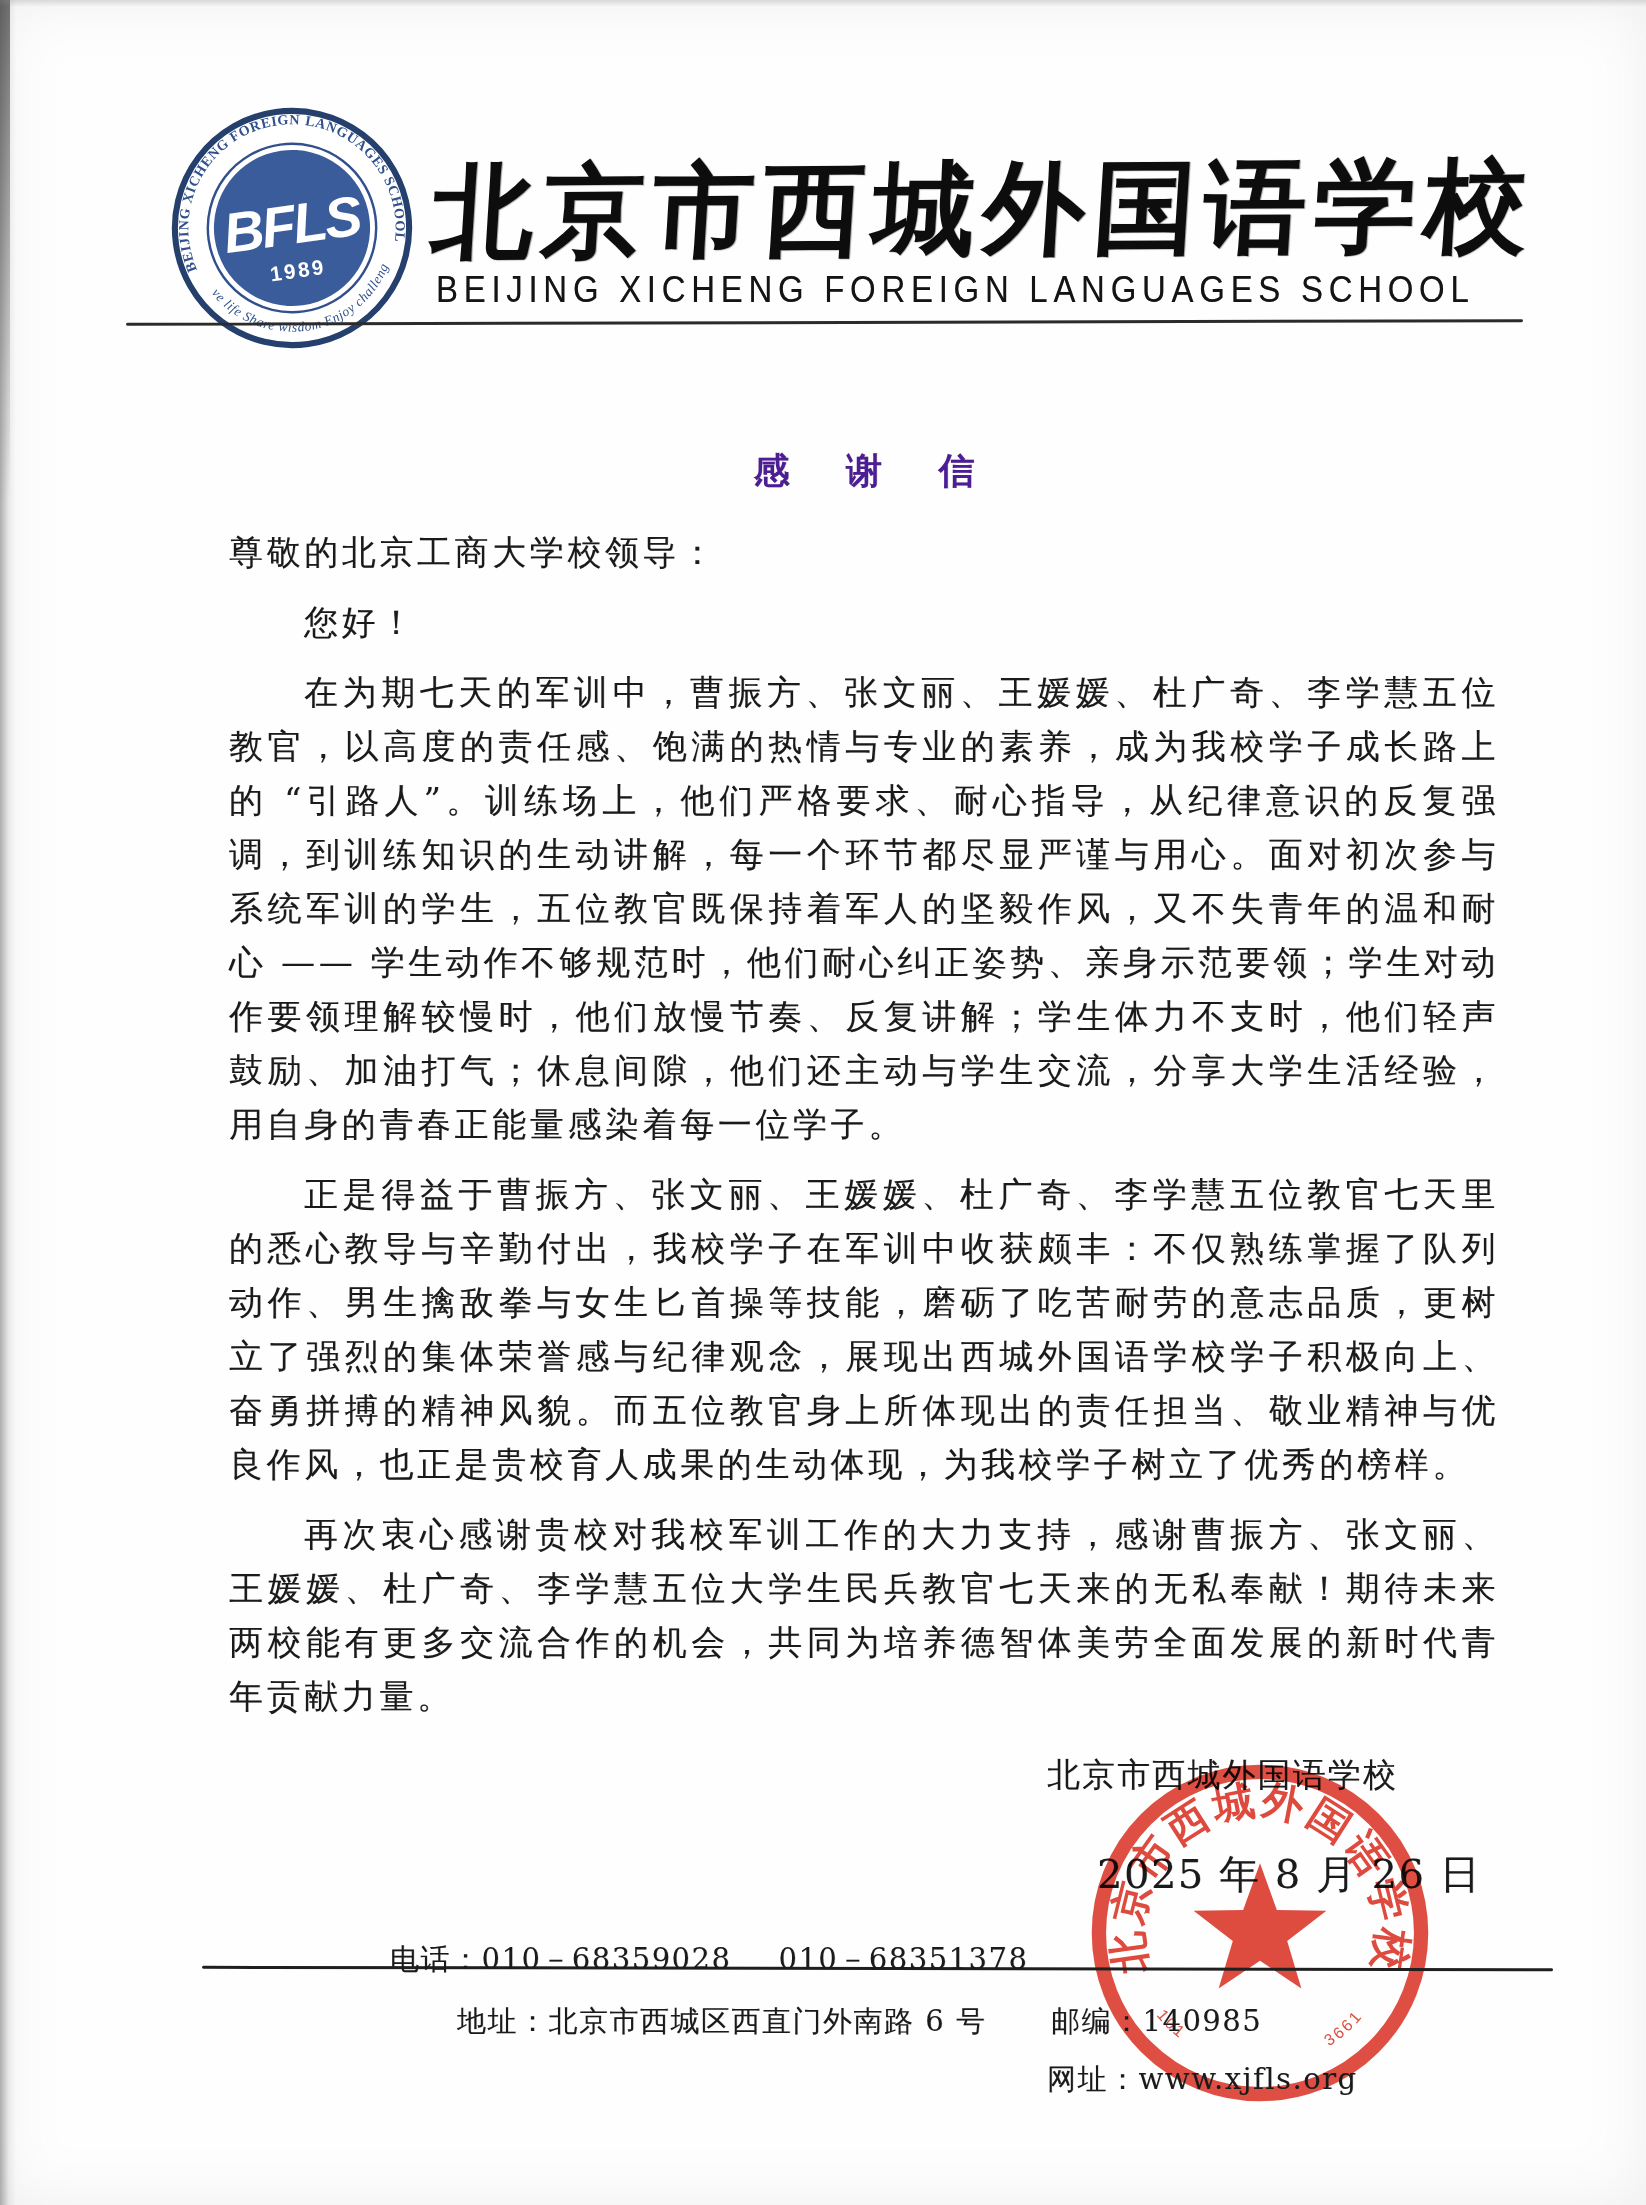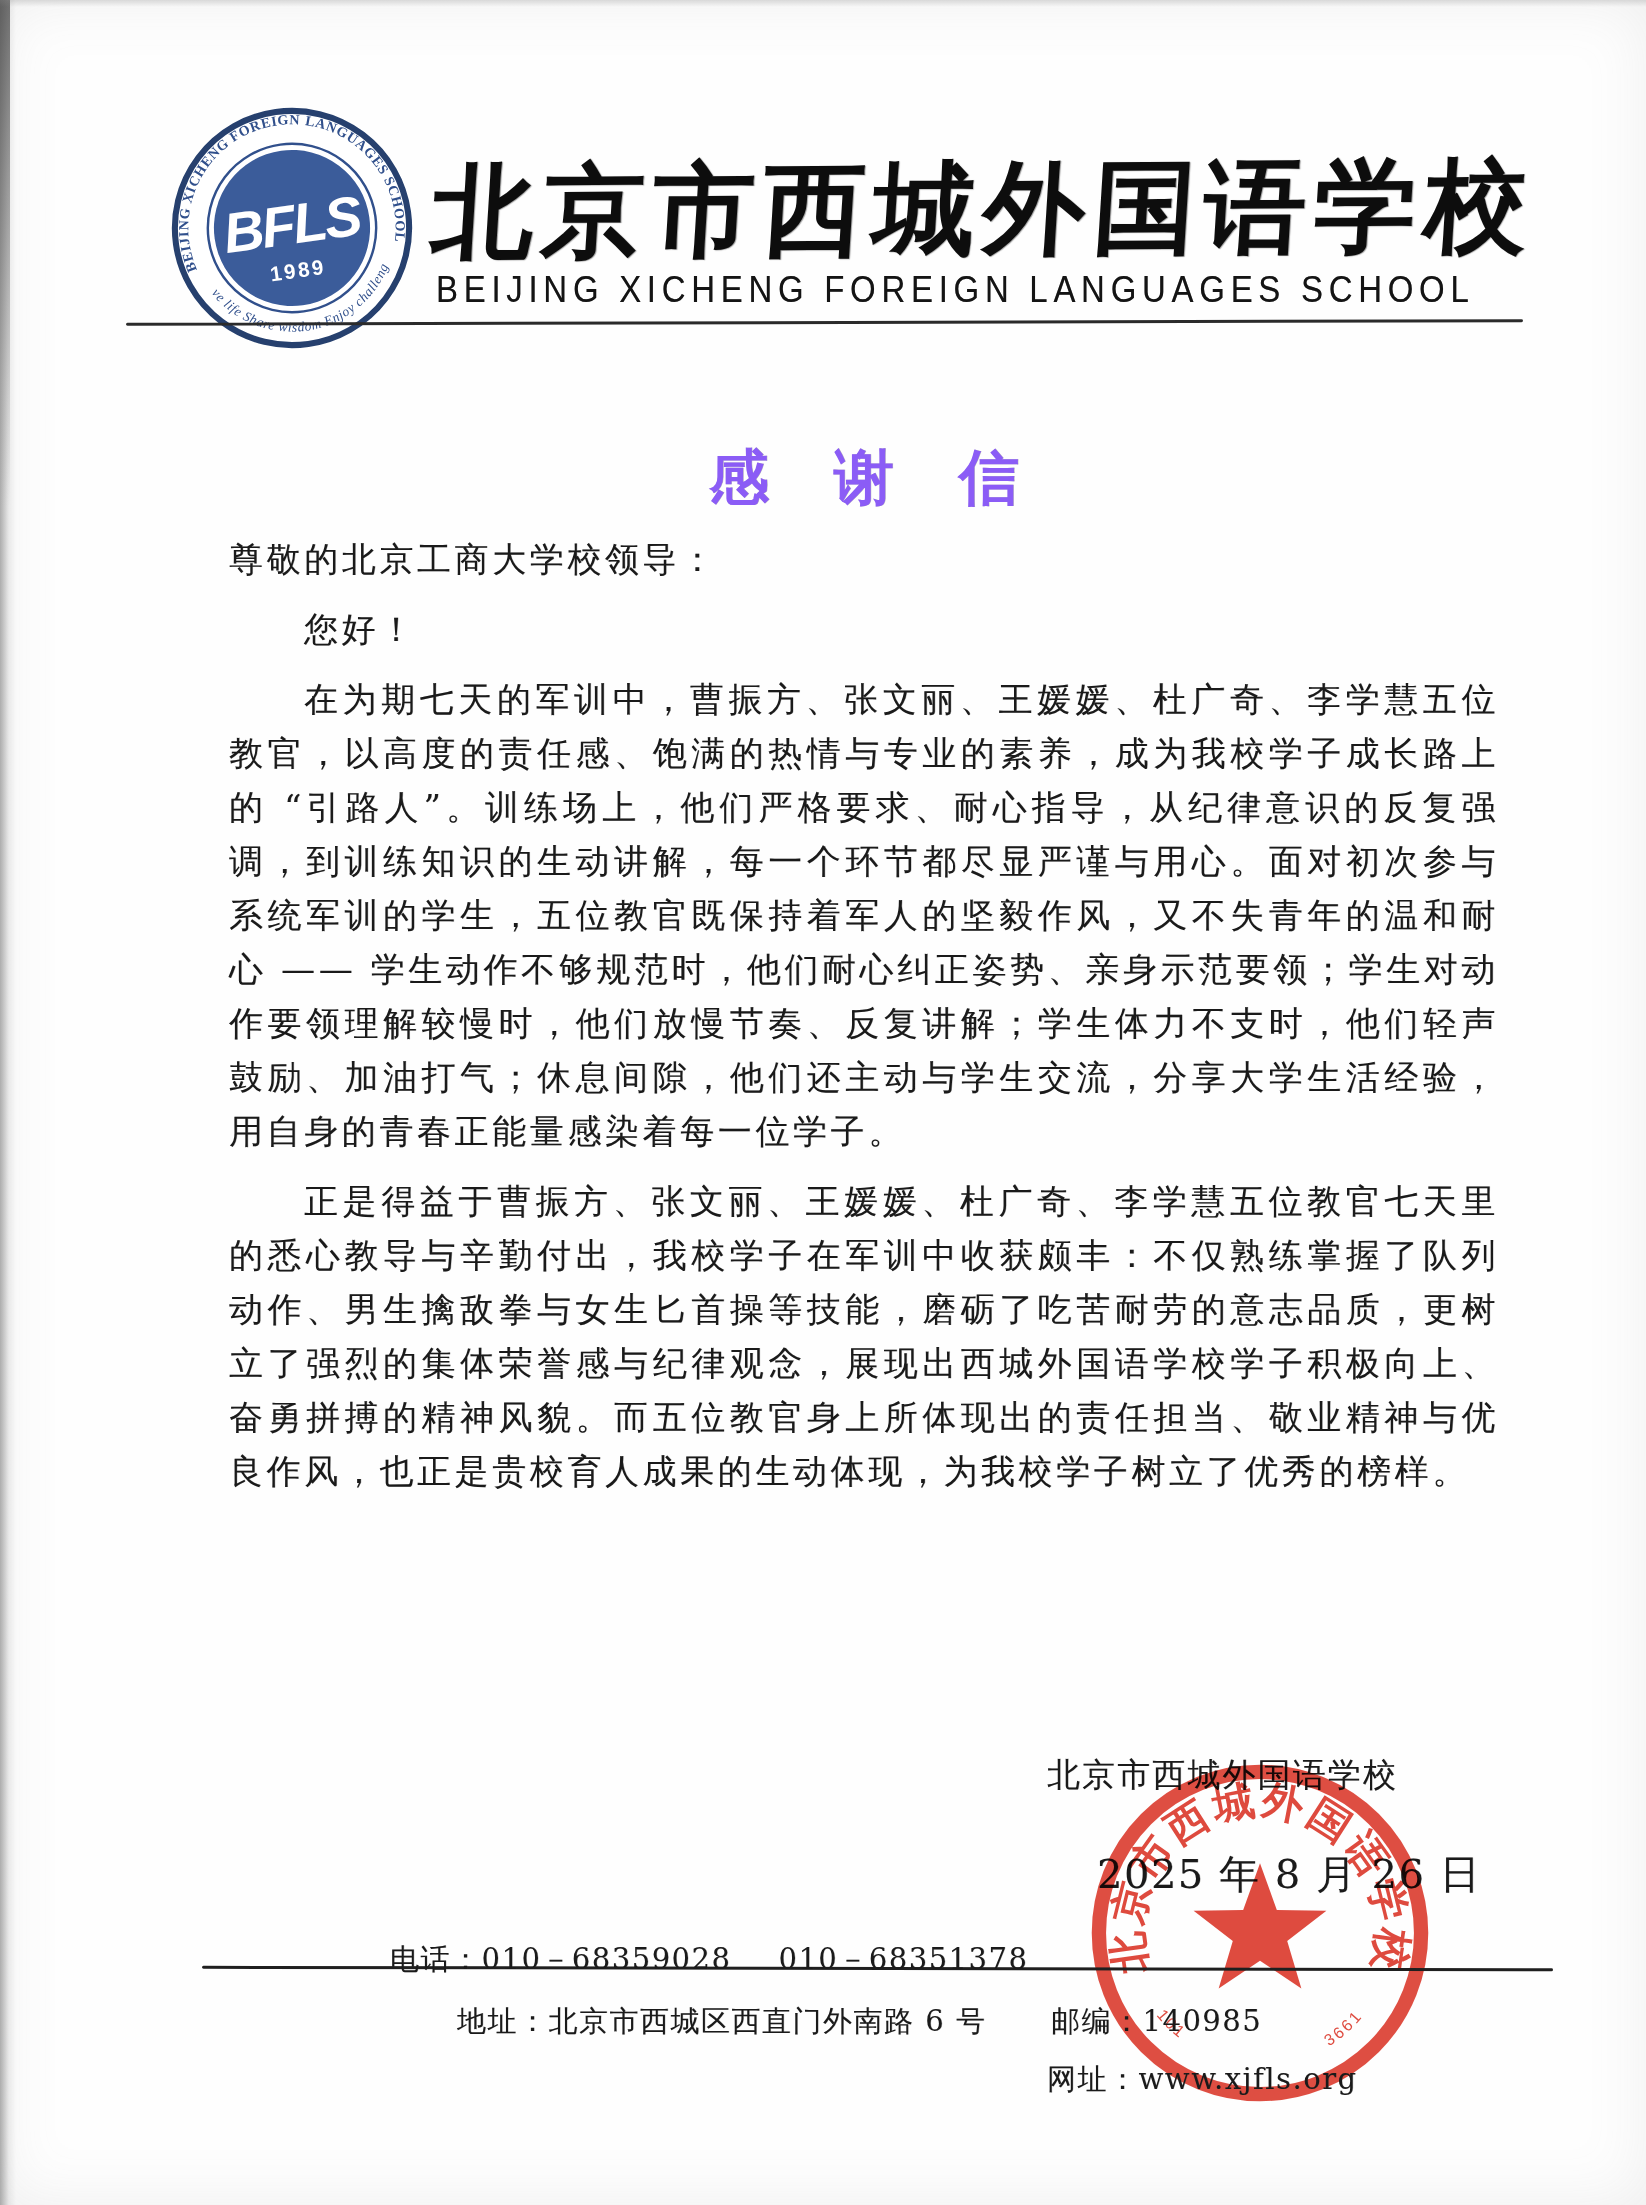--- a/index.html
+++ b/index.html
@@ -34,22 +34,22 @@
   .header-rule{position:absolute;left:126px;top:321px;width:1397px;height:2.6px;
     background:#2b2b2b;border-radius:1.5px;transform:rotate(-0.15deg);}
 
   
   .letter{
     position:absolute;left:213px;top:431px;width:1302px;
     font-size:34px;letter-spacing:3.6px;line-height:54px;text-align:justify;
     text-shadow:0.5px 0 0.5px rgba(60,60,60,0.35);
   }
   .letter h1{
-    margin:8px;font-size:60px;font-weight:700;letter-spacing:22px;text-align:center;
-    line-height:77px;color:#8b5cf6;text-indent:22px;
+    margin:1px;font-size:36px;font-weight:700;letter-spacing:22px;text-align:center;
+    line-height:77px;color:#4c1d95;text-indent:22px;
   }
   .letter p{margin:16px;}
   .indent{text-indent:75px;}
 
   
   .signature{position:absolute;left:1047px;top:1753px;font-size:33px;letter-spacing:2.1px;
     white-space:nowrap;text-shadow:0.5px 0 0.5px rgba(60,60,60,0.35);}
   .sign-date{position:absolute;left:1097px;top:1823px;font-size:40px;letter-spacing:1.5px;
     white-space:nowrap;text-shadow:0.5px 0 0.5px rgba(60,60,60,0.35);margin-top:24px;}
 
@@ -98,20 +98,21 @@
   <div class="cn-name">北京市西城外国语学校</div>
   <div class="en-name">BEIJING XICHENG FOREIGN LANGUAGES SCHOOL</div>
   <div class="header-rule"></div>
 
   <main class="letter">
     <h1>感 谢 信</h1>
     <p>尊敬的北京工商大学校领导：</p>
     <p class="indent">您好！</p>
     <p class="indent">在为期七天的军训中，曹振方、张文丽、王媛媛、杜广奇、李学慧五位教官，以高度的责任感、饱满的热情与专业的素养，成为我校学子成长路上的 “引路人”。训练场上，他们严格要求、耐心指导，从纪律意识的反复强调，到训练知识的生动讲解，每一个环节都尽显严谨与用心。面对初次参与系统军训的学生，五位教官既保持着军人的坚毅作风，又不失青年的温和耐心 —— 学生动作不够规范时，他们耐心纠正姿势、亲身示范要领；学生对动作要领理解较慢时，他们放慢节奏、反复讲解；学生体力不支时，他们轻声鼓励、加油打气；休息间隙，他们还主动与学生交流，分享大学生活经验，用自身的青春正能量感染着每一位学子。</p>
     <p class="indent">正是得益于曹振方、张文丽、王媛媛、杜广奇、李学慧五位教官七天里的悉心教导与辛勤付出，我校学子在军训中收获颇丰：不仅熟练掌握了队列动作、男生擒敌拳与女生匕首操等技能，磨砺了吃苦耐劳的意志品质，更树立了强烈的集体荣誉感与纪律观念，展现出西城外国语学校学子积极向上、奋勇拼搏的精神风貌。而五位教官身上所体现出的责任担当、敬业精神与优良作风，也正是贵校育人成果的生动体现，为我校学子树立了优秀的榜样。</p>
+    <p class="indent">再次衷心感谢贵校对我校军训工作的大力支持，感谢曹振方、张文丽、王媛媛、杜广奇、李学慧五位大学生民兵教官七天来的无私奉献！期待未来两校能有更多交流合作的机会，共同为培养德智体美劳全面发展的新时代青年贡献力量。</p>
   </main>
 
   <div class="signature">北京市西城外国语学校</div>
   <div class="sign-date">2025 年 8 月 26 日</div>
 
   <svg class="seal" viewBox="0 0 200 200">
     <defs>
       <path id="sealArcTop" d="M 38,122.6 A 66,66 0 1 1 162,122.6"></path>
       <path id="sealArcBottom" d="M 35.9,137 A 74,74 0 0 0 164.1,137"></path>
     </defs>

